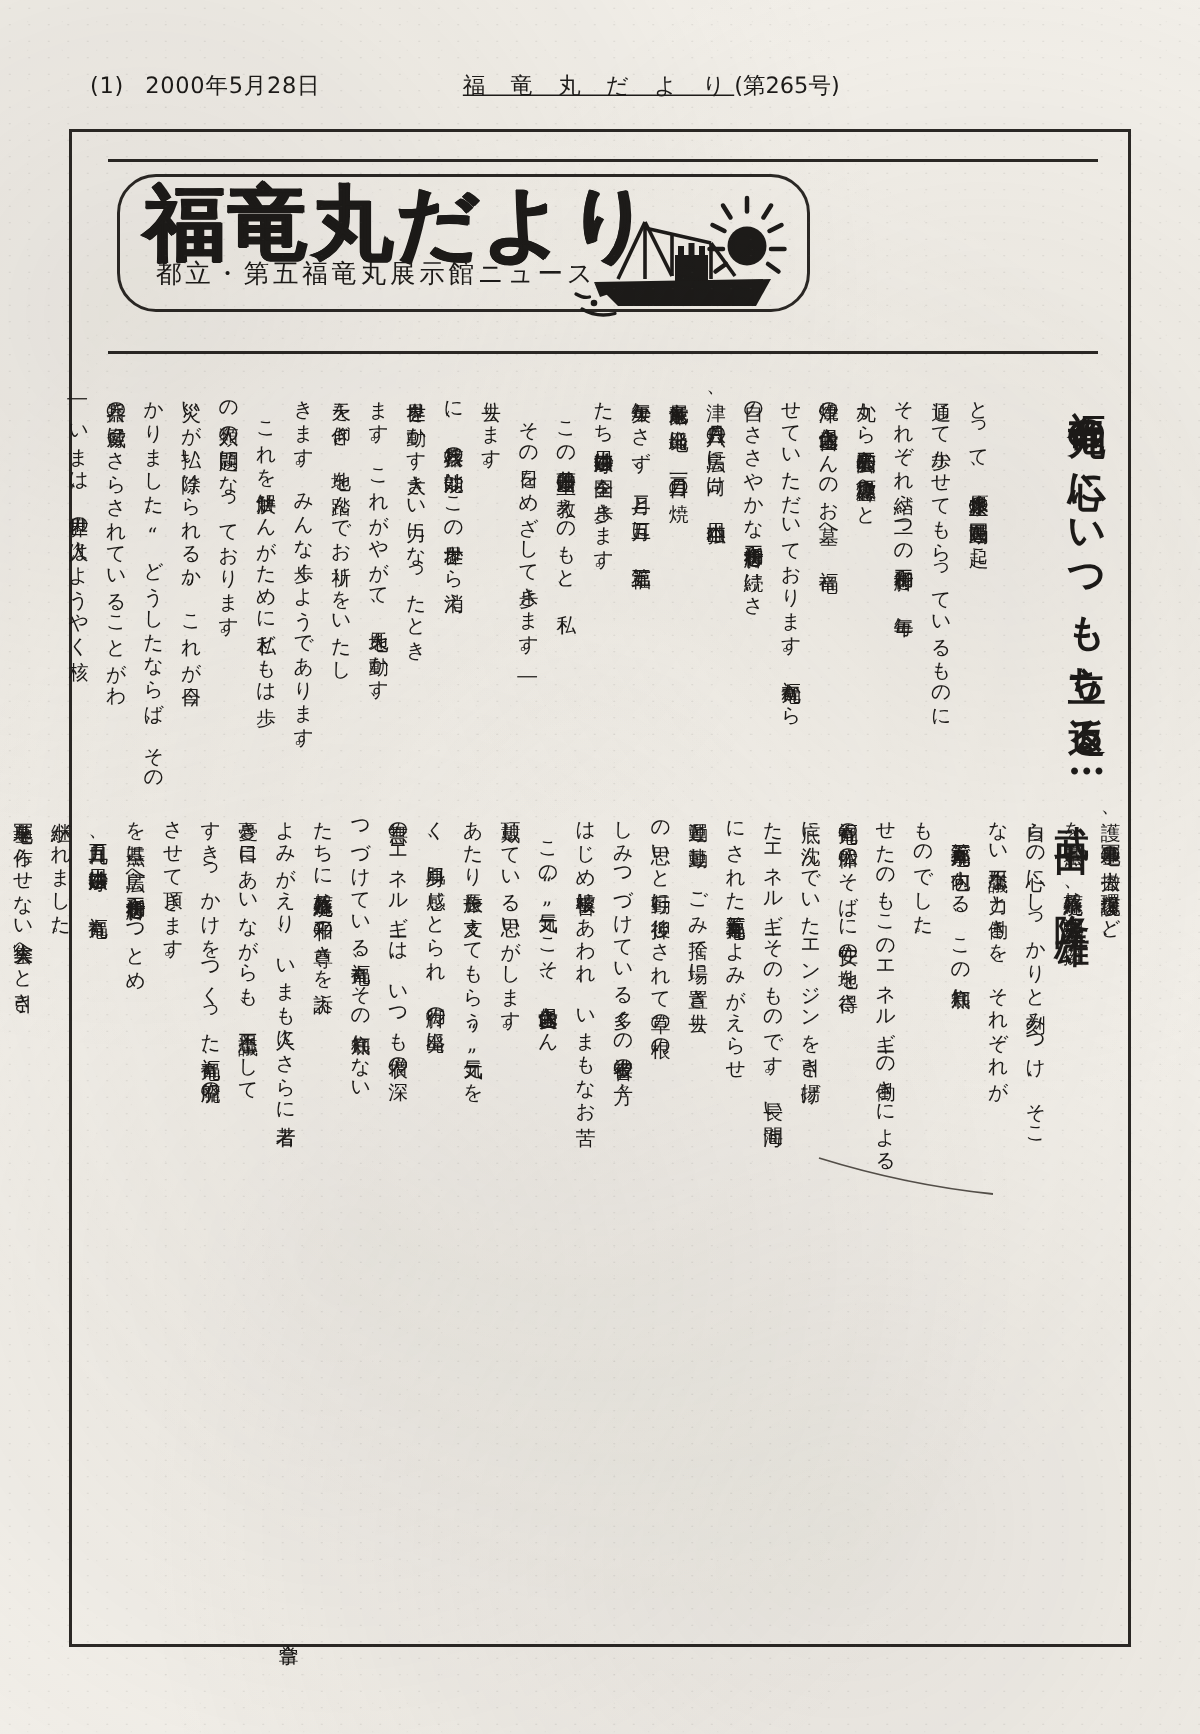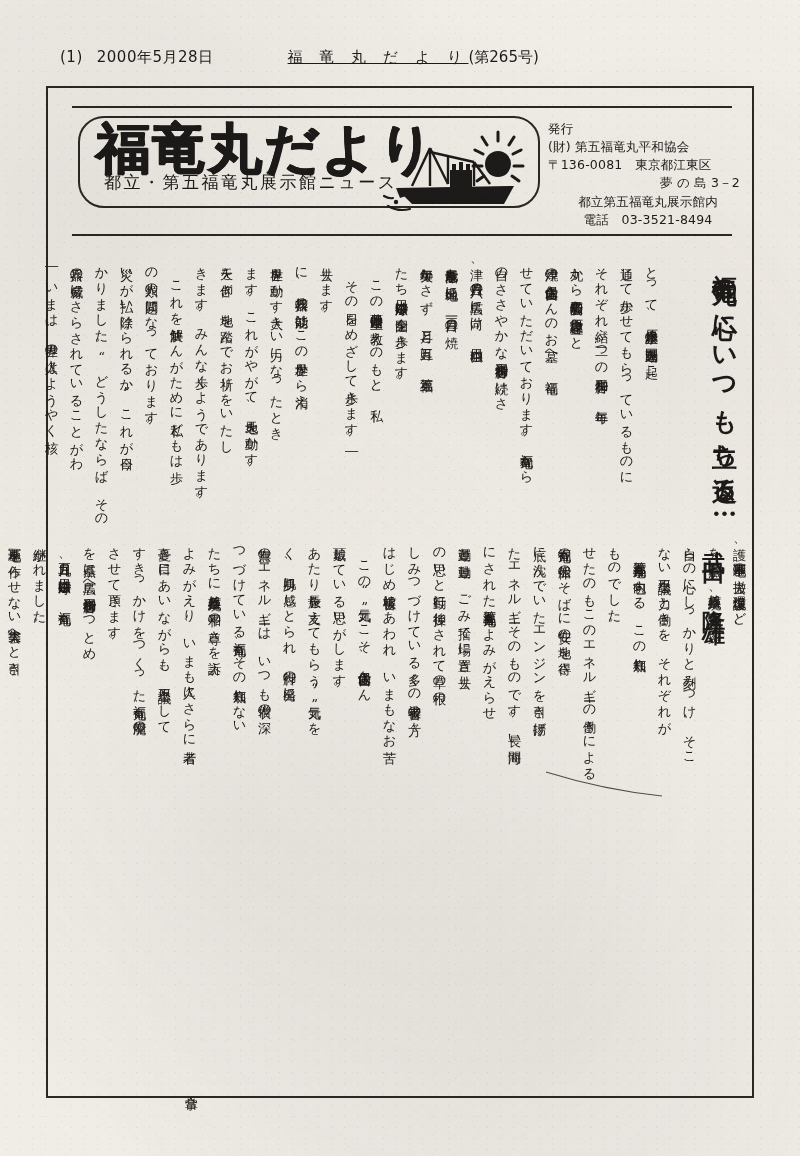--- a/index.html
+++ b/index.html
@@ -50,21 +50,21 @@
     left: 60px;
     top: 48px;
     width: 660px;
     display: flex;
     align-items: baseline;
     font-size: 15px;
     letter-spacing: .5px;
     white-space: nowrap;
   }
   .folio .pgno { margin-right: 14px; }
-  .folio .date { margin-right: 74px; }
+  .folio .date { margin-right: 95px; }
   .folio .issue-title { letter-spacing: 6px; text-decoration: underline; }
   .folio .issue-no { letter-spacing: 0; }
 
   .rule {
     position: absolute;
     background: #2b2825;
   }
   .rule-top    { left: 48px;  top: 86px;  width: 706px; height: 2px; }
   .rule-mast-a { left: 72px;  top: 106px; width: 660px; height: 1.5px; }
   .rule-mast-b { left: 72px;  top: 234px; width: 660px; height: 1.5px; }
@@ -256,28 +256,20 @@
       <path d="M14 62 L24 70 L18 72 Z" fill="#1d1b19"></path>
 
       <g stroke="#1d1b19" stroke-width="2.2" stroke-linecap="round" fill="none">
         <path d="M6 80 q10 6 22 3"></path>
         <path d="M2 70 q5 3 9 2"></path>
       </g>
       <circle cx="14" cy="76" r="2.2" fill="#1d1b19"></circle>
     </svg>
   </div>
 
-  <div class="publisher">
-    <div class="ln">発行</div>
-    <div class="ln">(財) 第五福竜丸平和協会</div>
-    <div class="ln">〒136-0081　東京都江東区</div>
-    <div class="ln r">夢 の 島 3－2</div>
-    <div class="ln c">都立第五福竜丸展示館内</div>
-    <div class="ln c">電話　03-3521-8494</div>
-  </div>
 
   <div class="article">
 
     <div class="vtext headline">福竜丸の心にいつも立ち返る…</div>
     <div class="vtext byline">武田　隆雄</div>
 
     <div class="tier tier-top">
         <div class="vtext col">―いまは、世界の人々はようやく核</div>
         <div class="vtext col">兵器の脅威にさらされていることがわ</div>
         <div class="vtext col">かりました。“どうしたならば、その</div>

